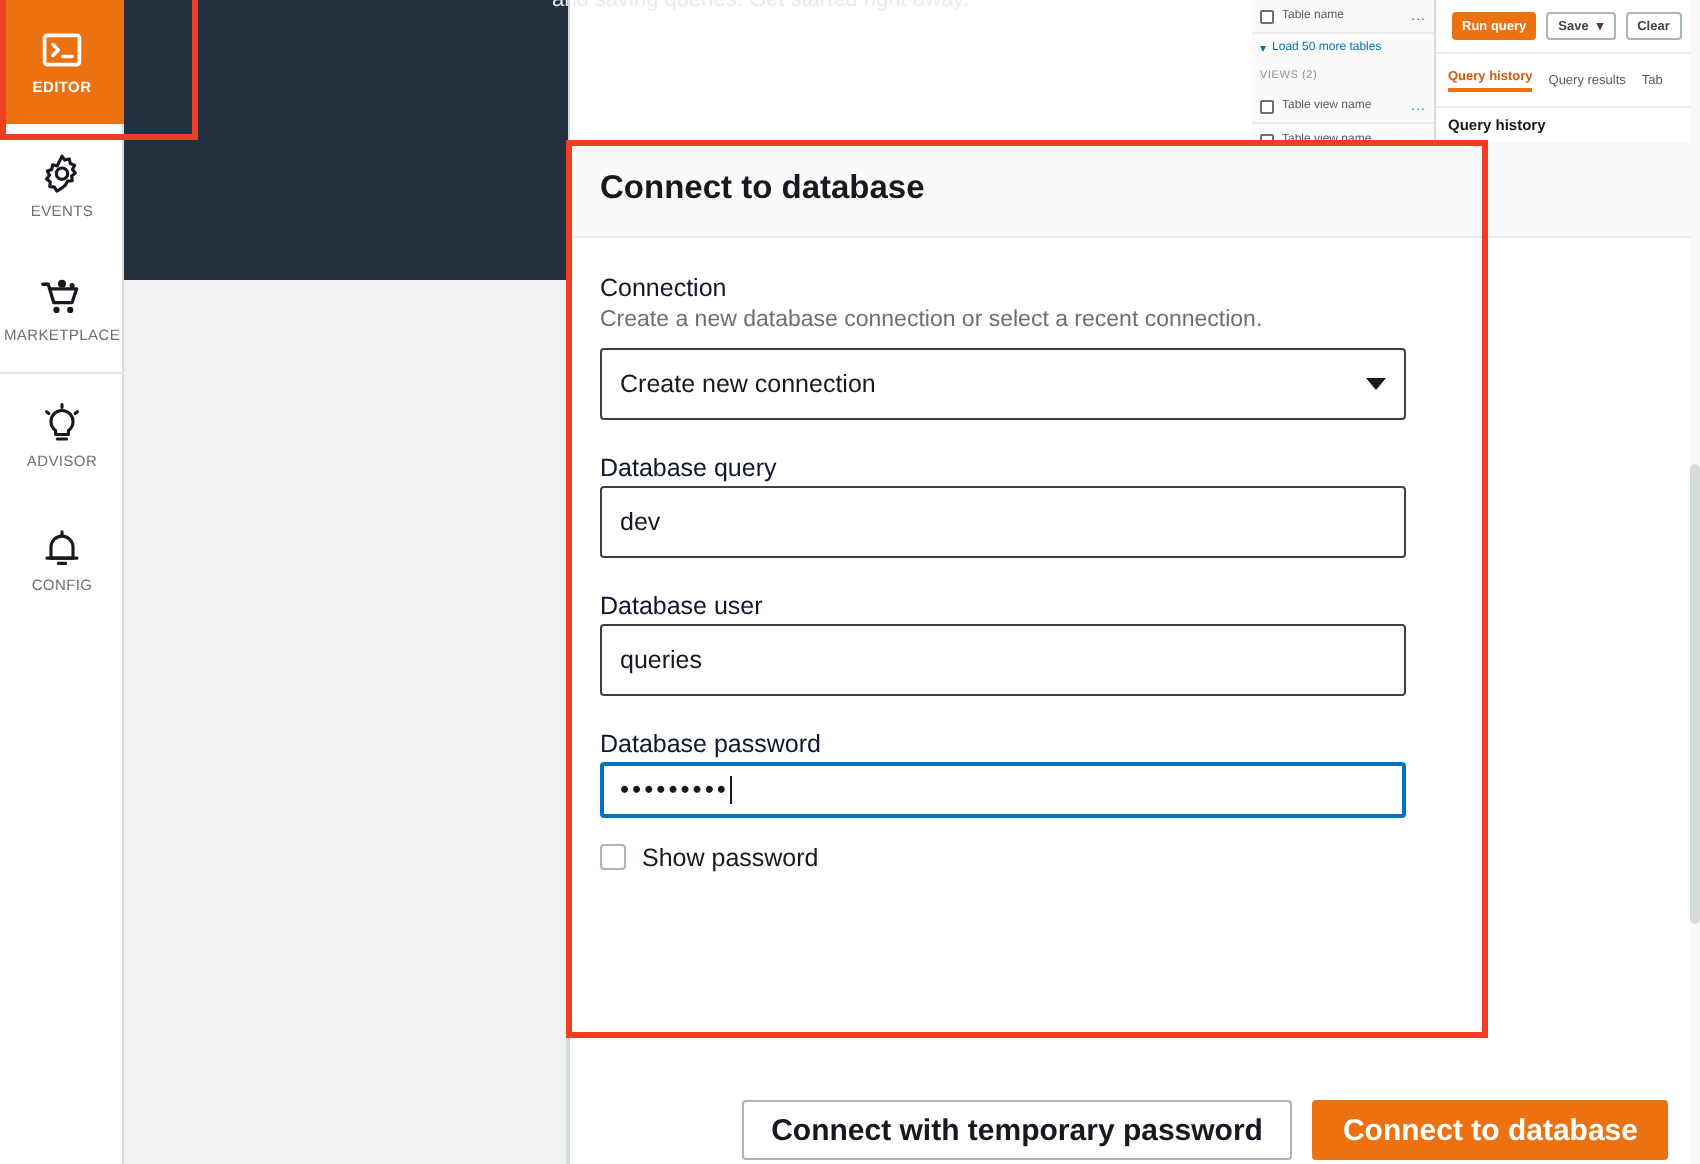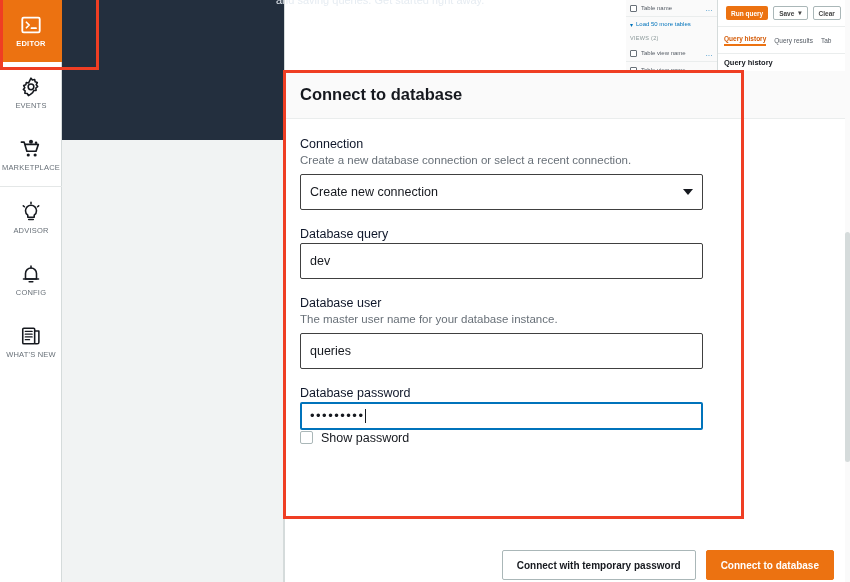--- a/index.html
+++ b/index.html
@@ -148,21 +148,21 @@
   .checkrow { display: flex; align-items: center; gap: 8px; margin-top: 1px; }
   .cbox { width: 13px; height: 13px; border: 1px solid #aab7b8; border-radius: 2px; background:#fff; }
   .cblabel { font-size: 12.5px; color: #16191f; }
 
   .modal-foot {
     position: absolute; left: 0; top: 464px; width: 566px; height: 60px;
     display: flex; align-items: center; justify-content: flex-end;
     gap: 10px; padding-right: 16px;
   }
   .btn {
-    height: 30px; border-radius: 2px; font-size: 10px; font-weight: bold;
+    height: 30px; border-radius: 2px; font-size: 15px; font-weight: bold;
     display: flex; align-items: center; justify-content: center; padding: 0 14px;
     white-space: nowrap; cursor: pointer;
   }
   .btn-secondary { background: #fff; border: 1px solid #aab7b8; color: #16191f; }
   .btn-primary { background: #ec7211; color: #ffffff; border: 1px solid #ec7211; }
 
   .modal-left-edge {
     position: absolute; left: 284px; top: 0; width: 1px; height: 582px;
     background: #d5dbdb; z-index: 21;
   }
@@ -266,28 +266,20 @@
     <div class="rail-item">
       <svg class="ricon" viewBox="0 0 24 24">
         <path d="M6 17.5v-6a6 6 0 0 1 12 0v6z" fill="none" stroke="#16191f" stroke-width="1.7" stroke-linejoin="round"></path>
         <path d="M3.8 17.5h16.4M10 20.4h4" fill="none" stroke="#16191f" stroke-width="1.7" stroke-linecap="round"></path>
         <path d="M12 3.2v2.2" fill="none" stroke="#16191f" stroke-width="1.7" stroke-linecap="round"></path>
       </svg>
       <div class="rlabel">CONFIG</div>
     </div>
 
 
-    <div class="rail-item">
-      <svg class="ricon" viewBox="0 0 24 24">
-        <rect x="3" y="3.5" width="13" height="17" rx="1.2" fill="none" stroke="#16191f" stroke-width="1.7"></rect>
-        <path d="M16 6.5h4.6v12.2a1.8 1.8 0 0 1-1.8 1.8H16" fill="none" stroke="#16191f" stroke-width="1.7" stroke-linejoin="round"></path>
-        <path d="M5.8 7h7.4M5.8 10h7.4M5.8 13h7.4M5.8 16h4.6" fill="none" stroke="#16191f" stroke-width="1.5" stroke-linecap="round"></path>
-      </svg>
-      <div class="rlabel">WHAT'S NEW</div>
-    </div>
 
   </div>
 
   <div class="modal-left-edge"></div>
   <div class="modal">
 
     <div class="modal-head">
       <div class="modal-title">Connect to database</div>
     </div>
 
@@ -307,33 +299,32 @@
 
       <div class="field">
         <div class="flabel">Database query</div>
         <div class="control">
           <span>dev</span>
         </div>
       </div>
 
       <div class="field">
         <div class="flabel">Database user</div>
-        <div class="fdesc">The master user name for your database instance.</div>
         <div class="control">
           <span>queries</span>
         </div>
       </div>
 
       <div class="field" style="margin-bottom:0;">
         <div class="flabel">Database password</div>
         <div class="control focused">
           <span class="pw-dots">•••••••••</span>
             <span class="pw-cursor"></span>
         </div>
-        <div class="checkrow" style="margin-top:1px;">
+        <div class="checkrow" style="margin-top:13px;">
           <span class="cbox"></span>
           <span class="cblabel">Show password</span>
         </div>
       </div>
 
     </div>
 
     <div class="modal-foot">
       <div class="btn btn-secondary">Connect with temporary password</div>
       <div class="btn btn-primary">Connect to database</div>

